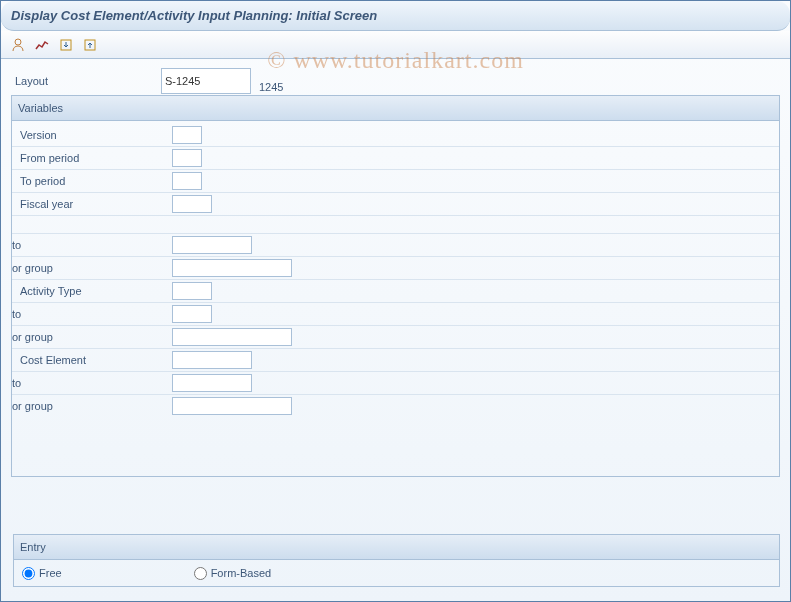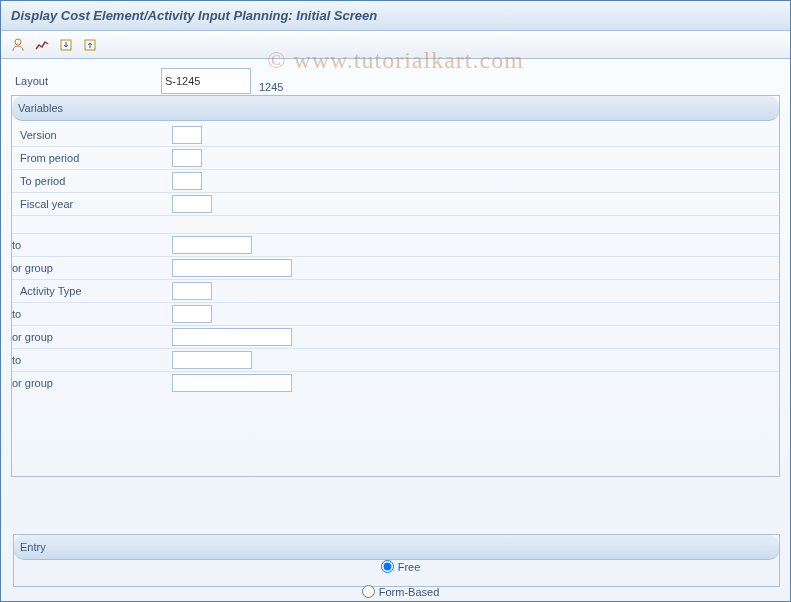--- a/index.html
+++ b/index.html
@@ -19,20 +19,21 @@
       border: 1px solid #5a7fa8;
       position: relative;
     }
     .title-bar {
       height: 30px;
       background: linear-gradient(to bottom, #f0f6fc 0%, #d5e3f1 100%);
       border-bottom: 1px solid #a9c0d8;
       display: flex;
       align-items: center;
       padding: 0 10px;
+      border-radius: 13px;
     }
     .title-bar .title {
       font-size: 13px;
       font-weight: bold;
       font-style: italic;
       color: #3d5778;
     }
     .toolbar {
       height: 28px;
       display: flex;
@@ -86,21 +87,20 @@
     }
     .group-header {
       height: 24px;
       background: linear-gradient(to bottom, #e6eef7 0%, #cdddee 100%);
       border-bottom: 1px solid #a9c0d8;
       display: flex;
       align-items: center;
       padding: 12px 6px;
       font-size: 11px;
       color: #3d5778;
-      border-radius: 10px;
     }
     .group-body {
       padding: 2px 0;
     }
     .field-row {
       display: flex;
       align-items: center;
       height: 23px;
       border-top: 1px solid #d9e4ef;
     }
@@ -126,21 +126,20 @@
     .w-l  { width: 120px; }
     .spacer-row { height: 18px; border-top:1px solid #d9e4ef;}
     .variables-box { height: 382px; }
     .entry-box { position: absolute; bottom: 8px; left:12px; right:10px;}
     .entry-body {
       display: flex;
       align-items: center;
       height: 26px;
       padding-left: 8px;
       gap: 6px;
-      flex-direction: column;
     }
     .radio-item {
       display: flex;
       align-items: center;
       gap: 4px;
       color: #3d5778;
     }
     .radio-spacer { width: 120px; }
     input[type=radio] {
       width: 13px; height:13px;
@@ -239,20 +238,24 @@
         </div>
         <div class="field-row">
           <span class="field-label indent">to</span>
           <input type="text" class="w-s" value="" style="">
         </div>
         <div class="field-row">
           <span class="field-label indent">or group</span>
           <input type="text" class="w-l" value="" style="">
         </div>
 
+        <div class="field-row">
+          <span class="field-label">Cost Element</span>
+          <input type="text" class="w-m" value="" style="">
+        </div>
         <div class="field-row">
           <span class="field-label indent">to</span>
           <input type="text" class="w-m" value="" style="">
         </div>
         <div class="field-row">
           <span class="field-label indent">or group</span>
           <input type="text" class="w-l" value="" style="">
         </div>
 
       </div>

